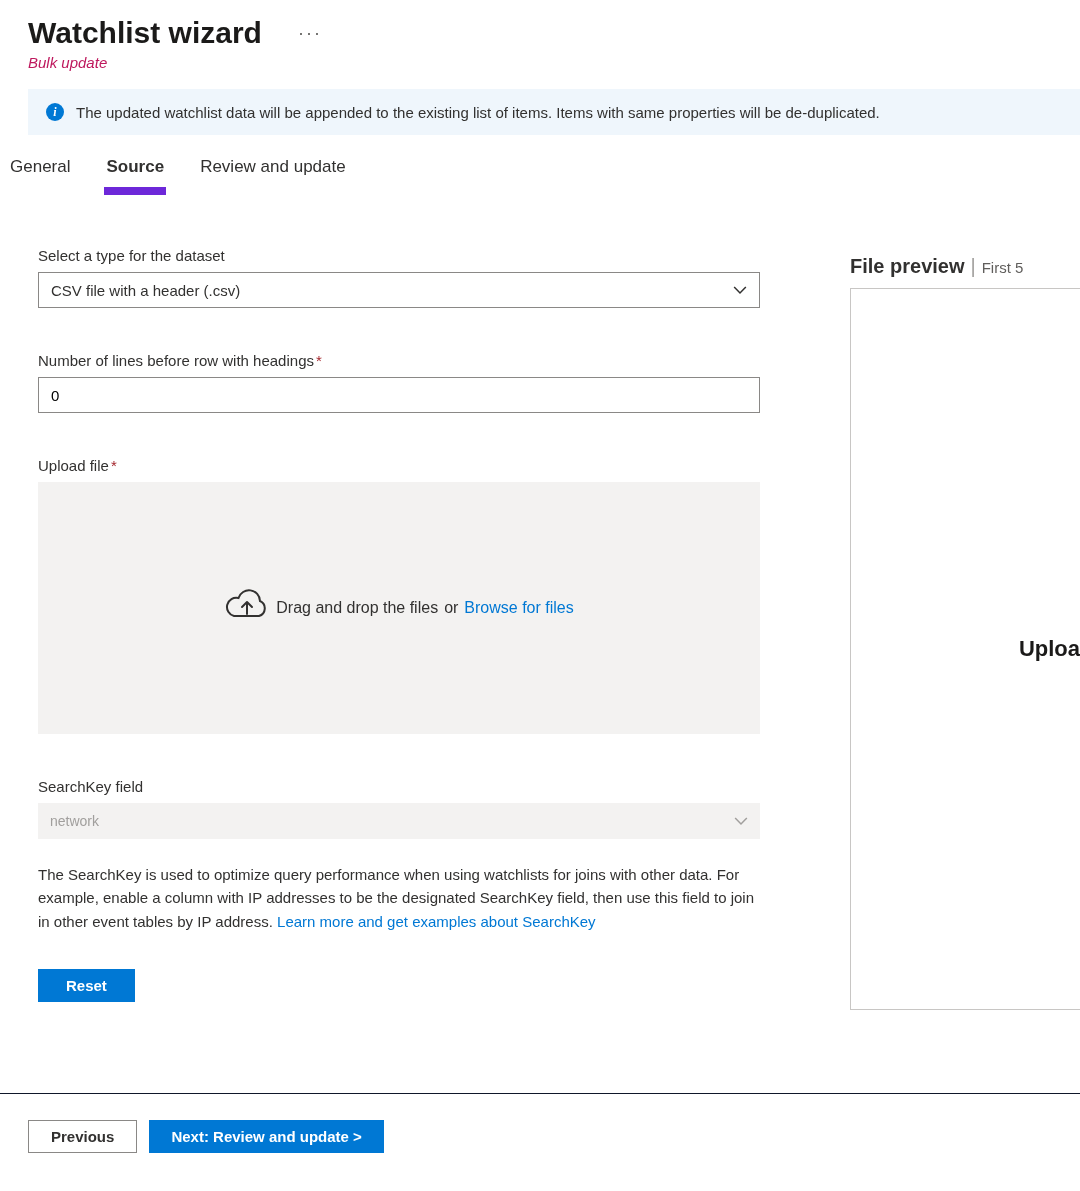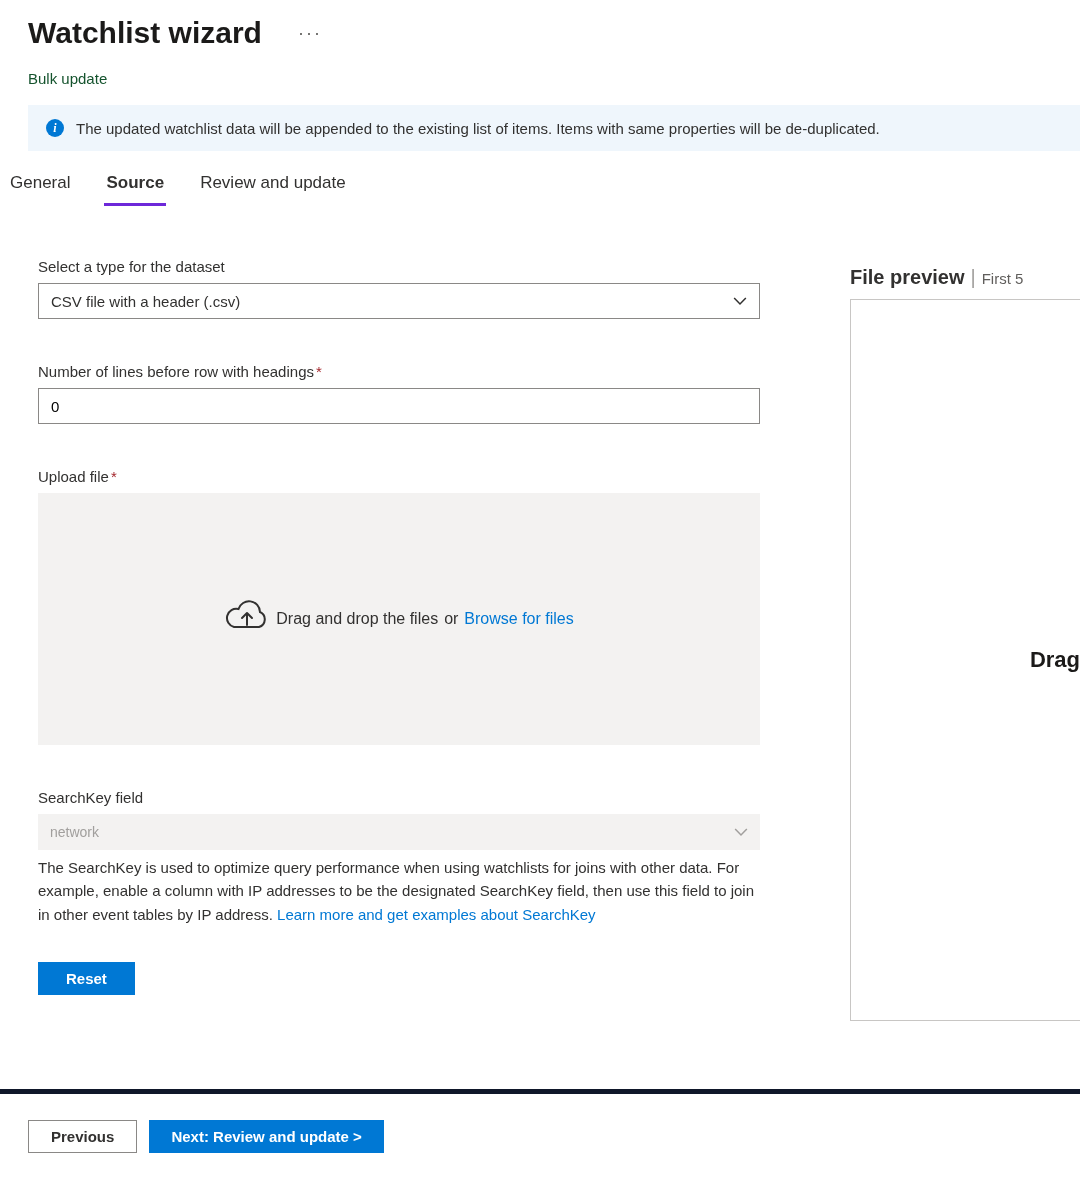--- a/index.html
+++ b/index.html
@@ -28,23 +28,24 @@
     }
     .more-dots {
       font-size: 18px;
       color: #605e5c;
       letter-spacing: 2px;
       cursor: pointer;
       margin-left: 20px;
     }
     .subtitle {
       font-size: 15px;
-      color: #14532d;
-      margin-top: 20px;
+      color: #be185d;
+      margin-top: 4px;
       margin-bottom: 18px;
+      font-style: italic;
     }
     .info-banner {
       margin: 0 0 0 28px;
       background: #eff6fc;
       padding: 14px 18px;
       display: flex;
       align-items: center;
       gap: 12px;
       font-size: 15px;
       color: #323130;
@@ -70,21 +71,21 @@
       padding: 16px 0 0 8px;
       font-size: 17px;
     }
     .tab {
       padding: 6px 2px 10px 2px;
       cursor: pointer;
       color: #323130;
     }
     .tab.active {
       font-weight: 600;
-      border-bottom: 3px solid #6d28d9;
+      border-bottom: 8px solid #6d28d9;
     }
     .main-area {
       display: flex;
       padding: 52px 0 0 38px;
       gap: 90px;
     }
     .form-col {
       width: 722px;
     }
     .field-label {
@@ -144,21 +145,21 @@
       display: flex;
       align-items: center;
       justify-content: space-between;
       color: #a19f9d;
       font-size: 14px;
     }
     .help-text {
       font-size: 15px;
       color: #323130;
       line-height: 1.55;
-      margin-top: 6px;
+      margin-top: 24px;
     }
     .help-link {
       color: #0078d4;
       cursor: pointer;
     }
     .reset-btn {
       margin-top: 36px;
       background: #0078d4;
       color: #fff;
       border: none;
@@ -204,21 +205,21 @@
     .preview-placeholder {
       font-size: 22px;
       font-weight: 600;
       color: #1b1a19;
     }
     .footer {
       position: absolute;
       bottom: 38px;
       left: 0;
       right: 0;
-      border-top: 5px solid #0f172a;
+      border-top: 1px solid #0f172a;
       padding: 26px 28px 0 28px;
       display: flex;
       gap: 12px;
     }
     .btn-secondary {
       background: #fff;
       border: 1px solid #8a8886;
       padding: 7px 22px;
       font-size: 15px;
       font-weight: 600;
@@ -308,21 +309,21 @@
     </div>
   </div>
 
   <div class="preview-col">
     <div class="preview-title">
       <span>File preview</span>
       <span class="preview-sep">|</span>
       <span class="preview-sub">First 5</span>
     </div>
     <div class="preview-box">
-      <span class="preview-placeholder">Drag</span>
+      <span class="preview-placeholder">Uploa</span>
     </div>
   </div>
 </div>
 
 <div class="footer">
   <button class="btn-secondary">Previous</button>
   <button class="btn-primary">Next: Review and update &gt;</button>
 </div>
 
 </body></html>

